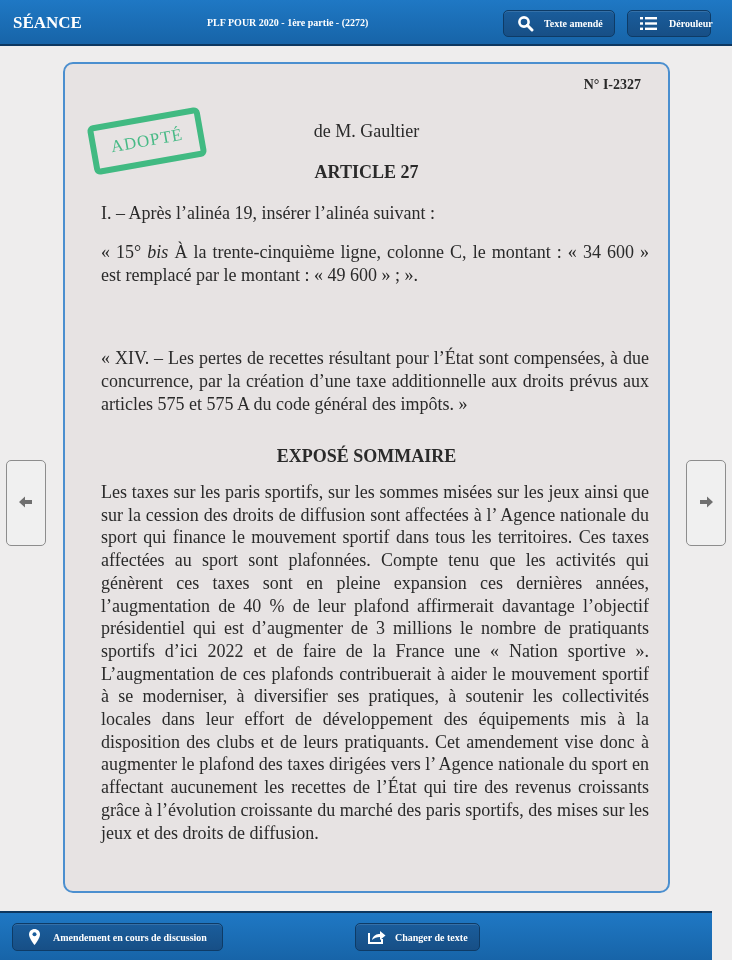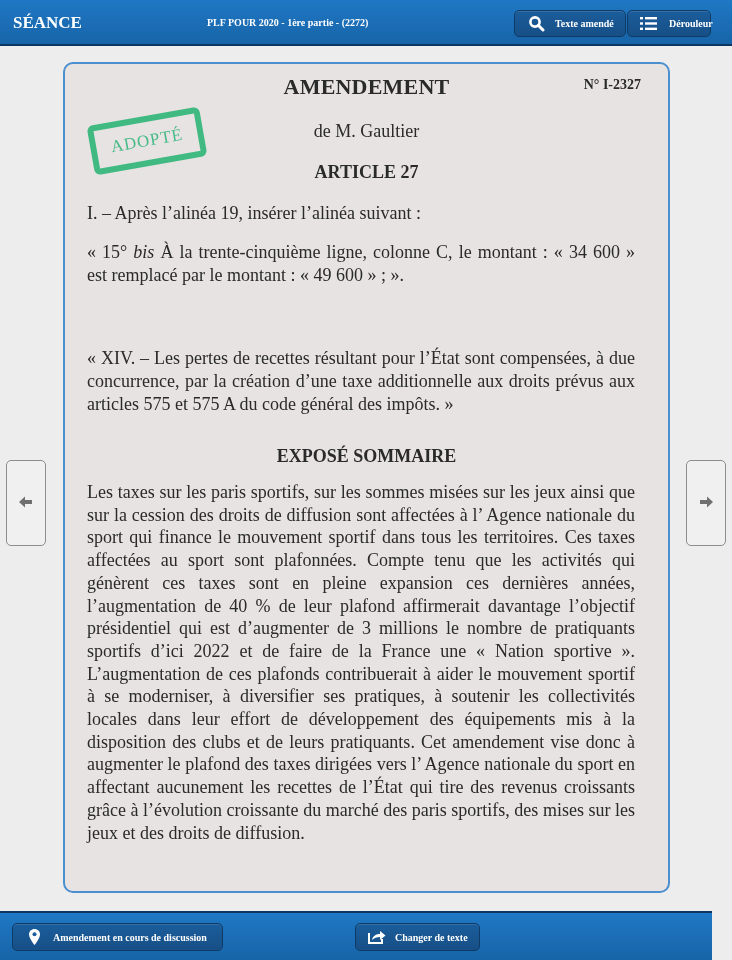--- a/index.html
+++ b/index.html
@@ -31,21 +31,21 @@
       border: 1px solid #0e3b66;
       border-radius: 5px;
       color: #fff; font-weight: bold;
       font-family: "Liberation Serif", serif;
       font-size: 10px;
       display: flex; align-items: center;
       box-shadow: inset 0 1px 0 rgba(255,255,255,0.12);
       cursor: pointer;
     }
     .btn .icon { display: inline-flex; align-items: center; justify-content: center; }
-    .btn-texte { left: 514px; top: 10px; width: 112px; height: 27px; }
+    .btn-texte { left: 503px; top: 10px; width: 112px; height: 27px; }
     .btn-texte .icon { margin-left: 12px; width: 18px; }
     .btn-texte .label { margin-left: 10px; }
     .btn-deroul { left: 627px; top: 10px; width: 84px; height: 27px; }
     .btn-deroul .icon { margin-left: 12px; width: 18px; }
     .btn-deroul .label { margin-left: 12px; }
 
     
     .card {
       position: absolute; left: 63px; top: 62px; width: 607px; height: 831px;
       background: #e7e3e3;
@@ -74,21 +74,21 @@
       width: 114px; height: 50px;
       border: 6px solid #34b77a;
       border-radius: 6px;
       transform: rotate(-10deg);
       display: flex; align-items: center; justify-content: center;
       color: #3bb77f; font-size: 17px; letter-spacing: 1px;
       font-family: "Liberation Serif", serif;
       opacity: 0.92;
     }
     .para {
-      position: absolute; left: 22px; width: 548px;
+      position: absolute; left: 36px; width: 548px;
       font-size: 18px; line-height: 23px; text-align: justify;
     }
     .p1 { top: 138px; }
     .p2 { top: 177px; }
     .p3 { top: 243px; }
     .p4 { top: 283px; }
     .h-expose {
       position: absolute; left: 0; width: 100%; top: 382px;
       text-align: center; font-weight: bold; font-size: 18px;
     }
@@ -163,21 +163,20 @@
 <div class="side-nav nav-next">
   <span>
     <svg width="14" height="12" viewBox="0 0 14 12">
       <polygon points="14,6 8,0.5 8,4 1,4 1,8 8,8 8,11.5" fill="#6f6f6f"></polygon>
     </svg>
   </span>
 </div>
 
 <div class="card">
   <div class="doc">
-    <div class="h-amend">AMENDEMENT</div>
     <div class="numero">N° I-2327</div>
     <div class="stamp">ADOPTÉ</div>
     <div class="auteur">de M. Gaultier</div>
     <div class="article">ARTICLE 27</div>
 
     <div class="para p1">I. – Après l’alinéa 19, insérer l’alinéa suivant :</div>
     <div class="para p2"><span>« 15° </span><i>bis</i><span> À la trente-cinquième ligne, colonne C, le montant : « 34 600 » est remplacé par le montant : « 49 600 » ; ».</span></div>
     <div class="para p4">« XIV. – Les pertes de recettes résultant pour l’État sont compensées, à due concurrence, par la création d’une taxe additionnelle aux droits prévus aux articles 575 et 575 A du code général des impôts. »</div>
 
     <div class="h-expose">EXPOSÉ SOMMAIRE</div>

